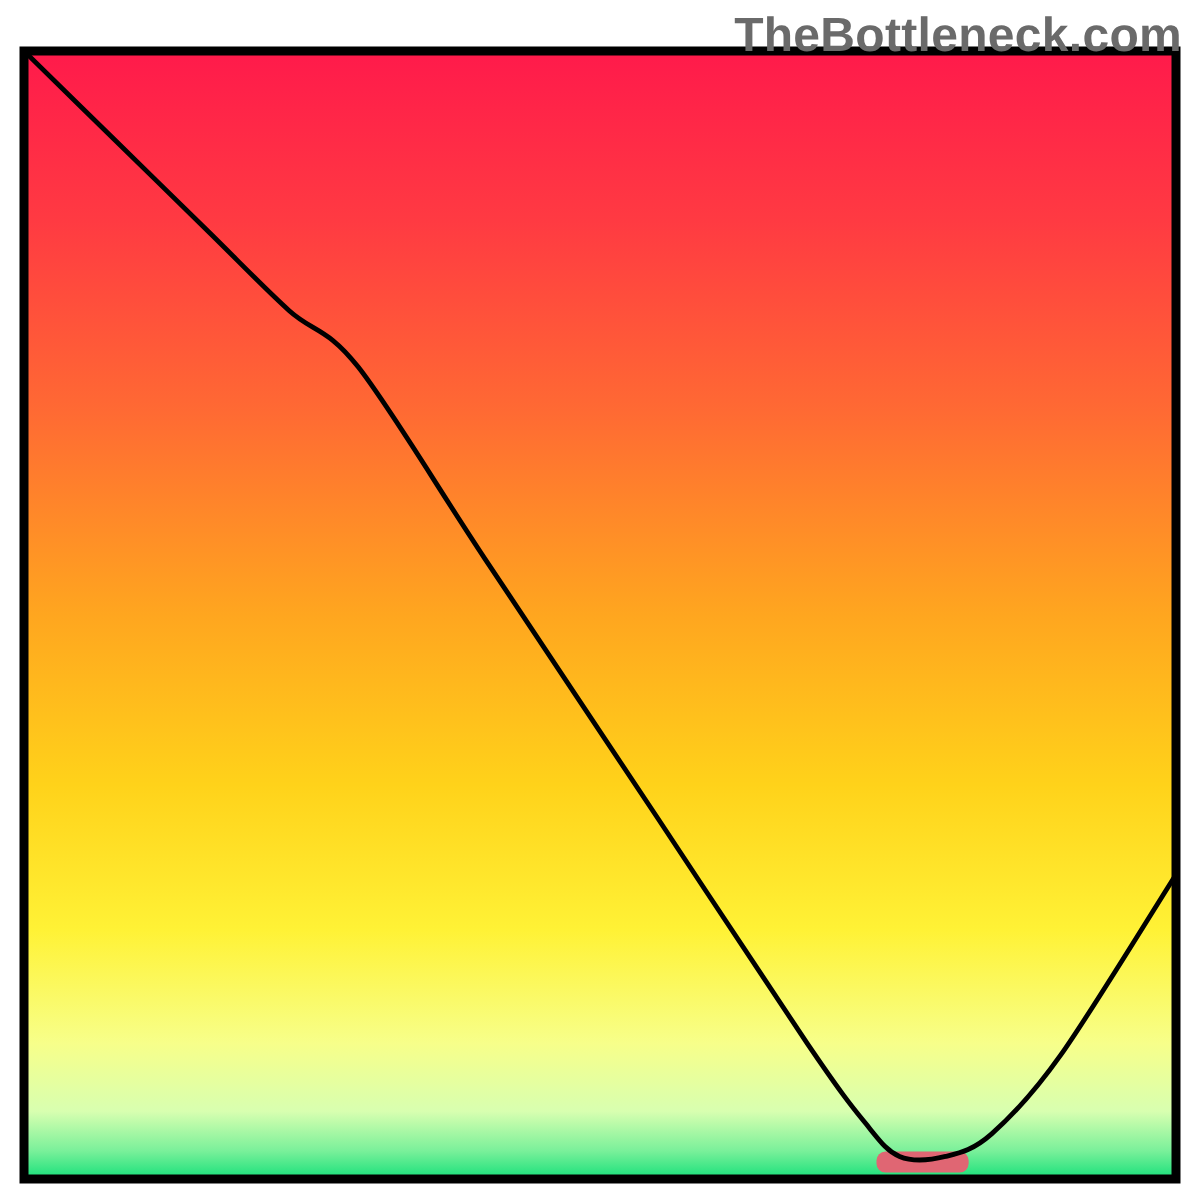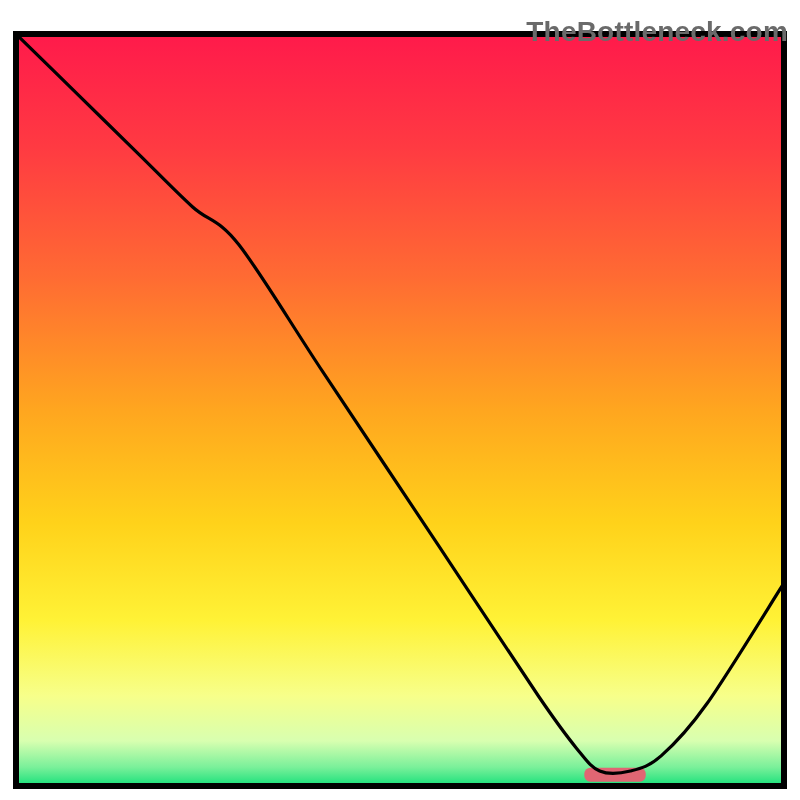--- a/index.html
+++ b/index.html
@@ -11,23 +11,23 @@
     font-family: Arial, Helvetica, sans-serif;
     overflow: hidden;
   }
   .stage {
     position: relative;
     width: 800px;
     height: 800px;
   }
   .watermark {
     position: absolute;
-    top: 16px;
+    top: 5px;
     right: 12px;
-    font-size: 28px;
+    font-size: 32px;
     font-weight: 600;
     color: #6a6a6a;
     letter-spacing: 0.2px;
     user-select: none;
   }
   svg {
     display: block;
   }
 </style>
 </head>

